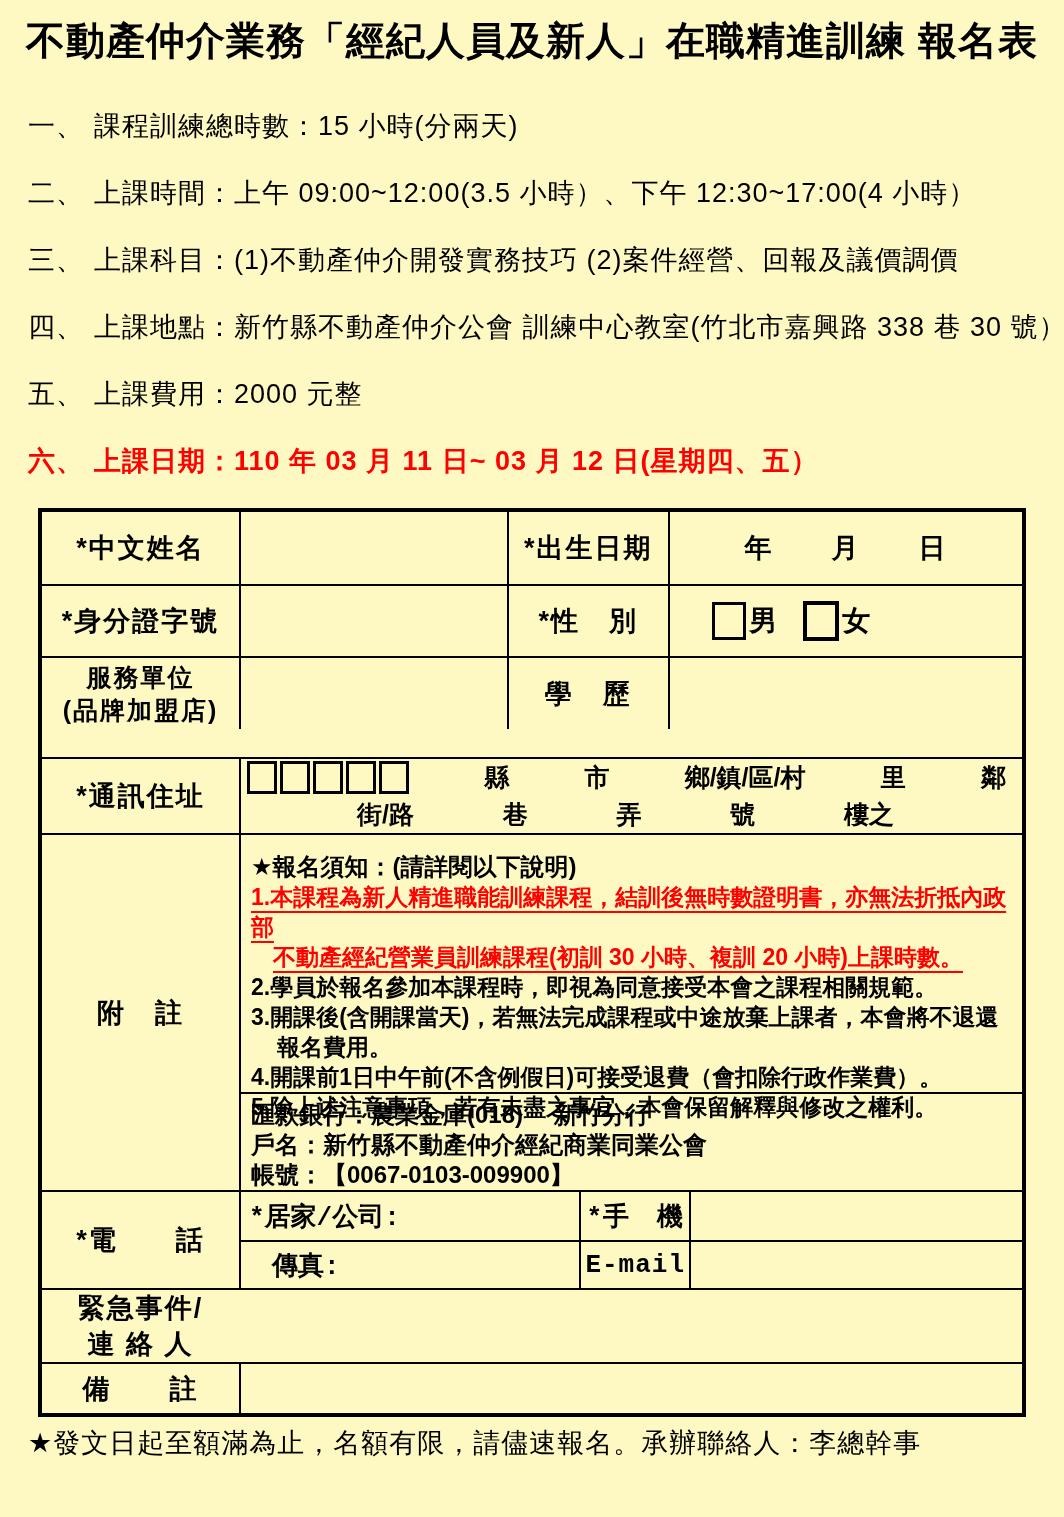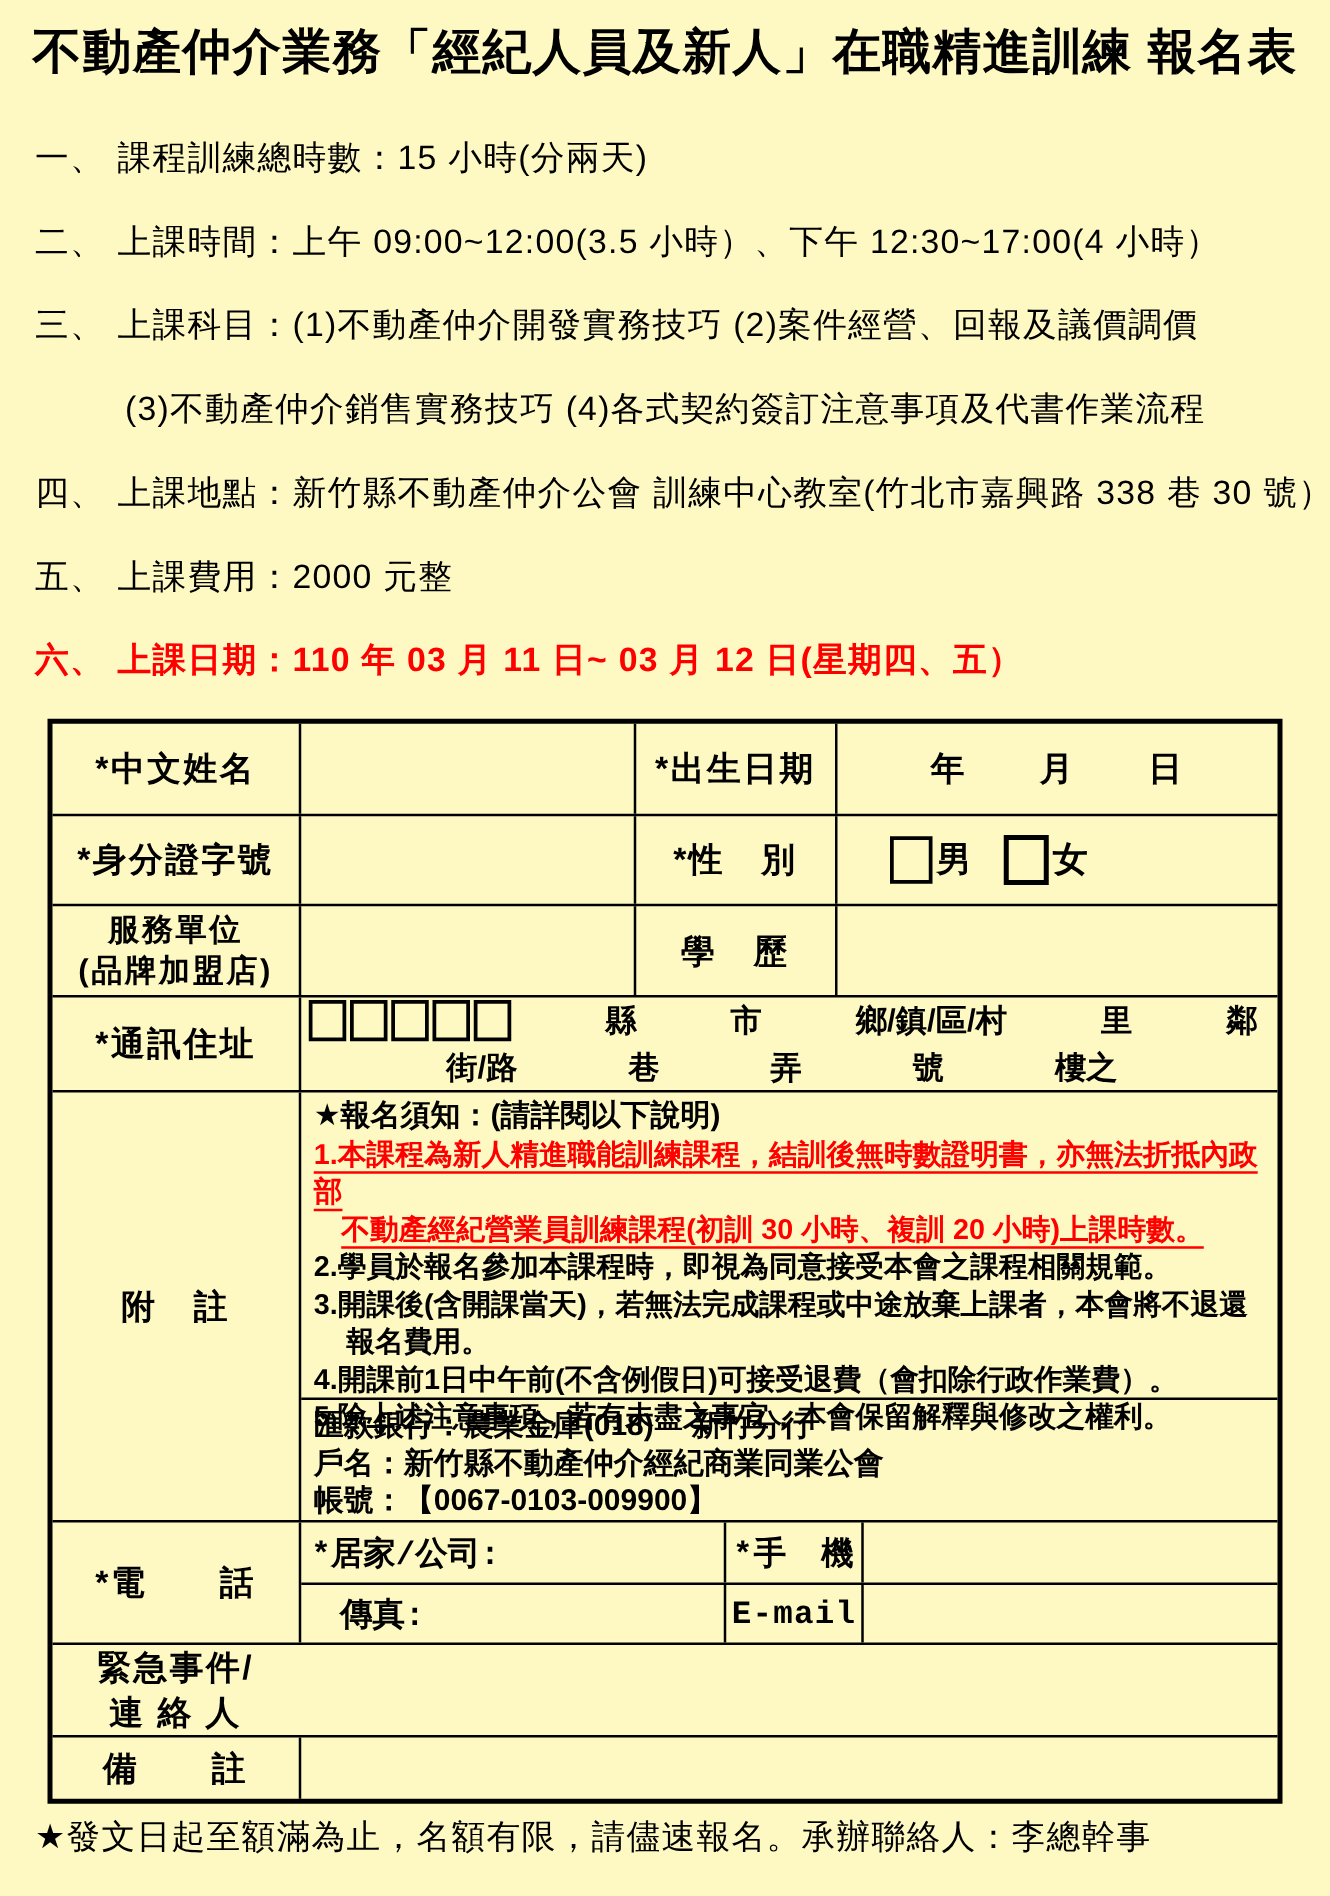--- a/index.html
+++ b/index.html
@@ -62,21 +62,21 @@
   .gender-cell{
     display:flex;align-items:center;
     padding-left:42px;font-weight:bold;font-size:28px;
   }
   .chk{
     display:inline-block;width:28px;height:32px;
     border:3px solid #000;margin-right:3px;
   }
   .chk.thick{border-width:4px;margin-left:26px;}
   
-  .r4{height:74px;}
+  .r4{height:74px;margin-top:28px;}
   .addr-cell{
     width:79.9%;display:flex;flex-direction:column;justify-content:center;
     font-weight:bold;font-size:25px;
   }
   .addr-line1{
     display:flex;align-items:center;justify-content:space-between;
     padding:0 16px 2px 6px;
   }
   .addr-line2{
     display:flex;align-items:center;justify-content:space-between;
@@ -84,21 +84,21 @@
     gap:11px;
   }
   .pboxes{display:flex;column-gap:3px;}
   .pbox{width:30px;height:33px;border:3px solid #000;box-sizing:border-box;}
   
   .notes-label{width:20.1%;}
   .notes-right{width:79.9%;border-left:2px solid #000;box-sizing:border-box;}
   .notes-box{
     height:246px;border-bottom:2px solid #000;
     padding:4px 8px 0 10px;box-sizing:border-box;
-    font-weight:bold;font-size:23px;line-height:30px;
+    font-weight:bold;font-size:23px;line-height:30px;margin-top:13px;
   }
   .n-header{font-size:24px;}
   .n-red{color:#FF0000;}
   .n-red span{
     text-decoration:underline;
     text-decoration-thickness:2px;
     text-underline-offset:6px;
   }
   .n-red2{padding-left:22px;}
   .n-item{padding-left:26px;text-indent:-26px;}
@@ -144,23 +144,20 @@
       <span>課程訓練總時數：15 小時(分兩天)</span>
     </div>
     <div class="info-item">
       <span class="num">二、</span>
       <span>上課時間：上午 09:00~12:00(3.5 小時）、下午 12:30~17:00(4 小時）</span>
     </div>
     <div class="info-item">
       <span class="num">三、</span>
       <span>上課科目：(1)不動產仲介開發實務技巧 (2)案件經營、回報及議價調價</span>
     </div>
-    <div class="info-item cont">
-      <span>(3)不動產仲介銷售實務技巧 (4)各式契約簽訂注意事項及代書作業流程</span>
-    </div>
     <div class="info-item">
       <span class="num">四、</span>
       <span>上課地點：新竹縣不動產仲介公會 訓練中心教室(竹北市嘉興路 338 巷 30 號）</span>
     </div>
     <div class="info-item">
       <span class="num">五、</span>
       <span>上課費用：2000 元整</span>
     </div>
     <div class="info-item red">
       <span class="num">六、</span>

